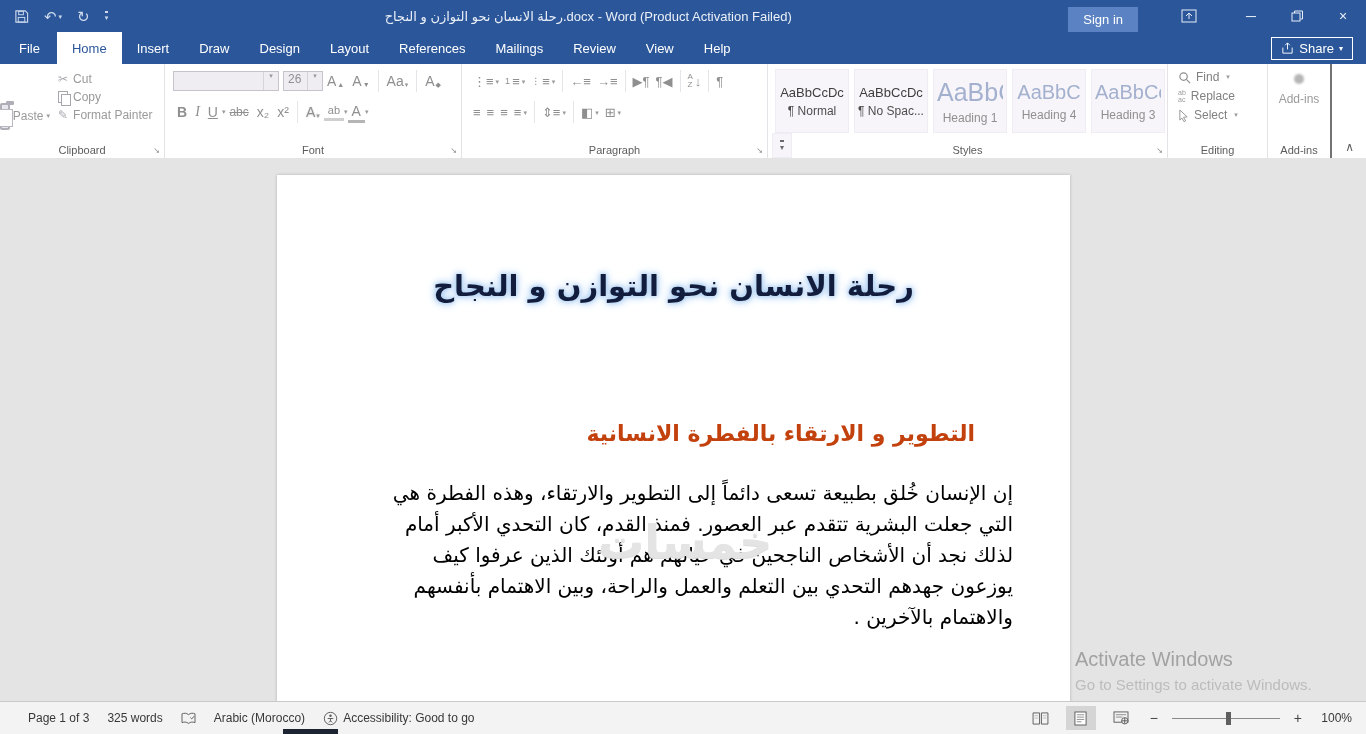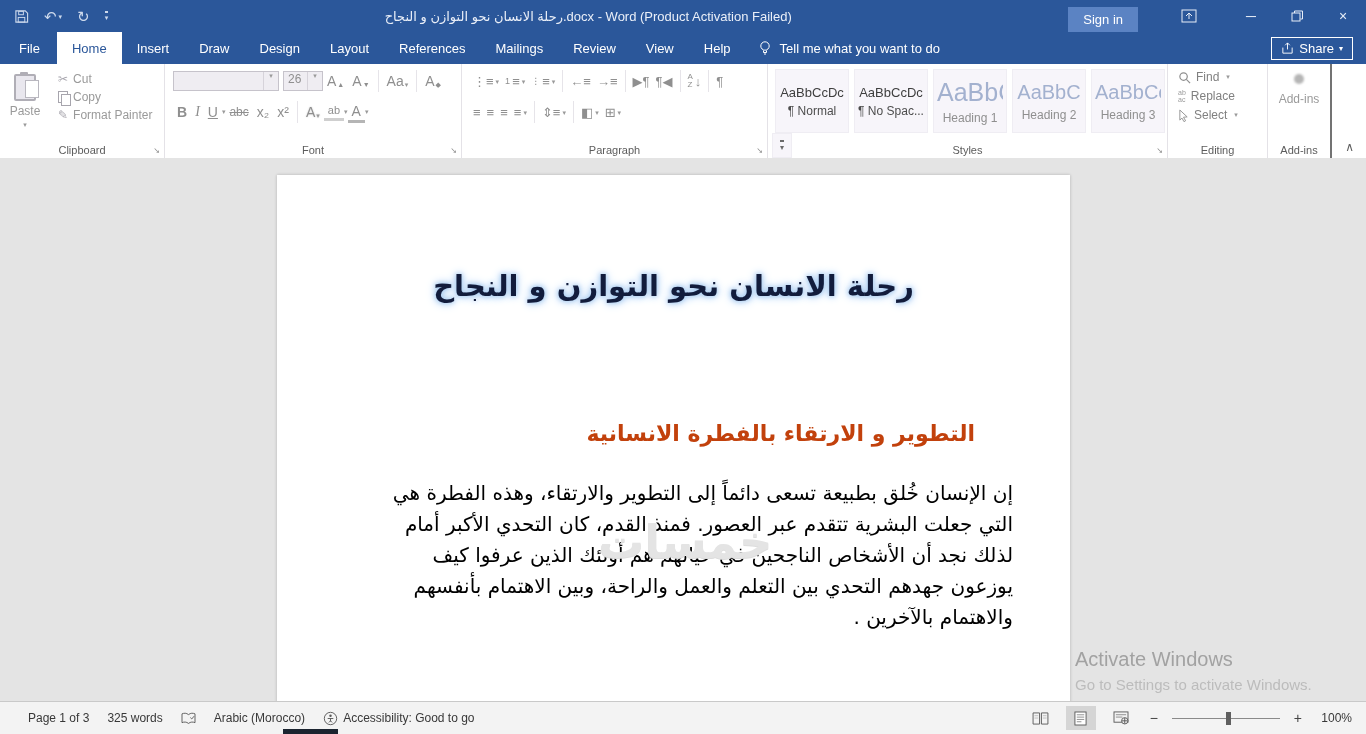--- a/index.html
+++ b/index.html
@@ -30,21 +30,21 @@
   
   .ribbon{position:absolute;top:64px;left:0;right:0;height:94px;background:#fff;border-bottom:1px solid #cfcfcf;display:flex;}
   .rgroup{position:relative;border-right:1px solid #e4e2e7;box-sizing:border-box;padding-top:6px;}
   .rgroup-label{position:absolute;bottom:2px;left:0;right:0;text-align:center;font-size:11px;color:#5c5c5c;}
   .launcher{position:absolute;bottom:3px;right:4px;font-size:8px;color:#8a8a8a;border:0;}
   .caret{font-size:7px;color:#9a9a9a;}
   .vsep{width:1px;background:#e6e4e9;align-self:center;height:22px;margin:0 4px;}
 
   
   .g-clipboard{width:165px;display:flex;}
-  .paste-btn{width:50px;display:flex;flex-direction:column;align-items:center;gap:3px;padding-top:4px;font-size:12px;color:#9a9a9a;}
+  .paste-btn{width:50px;display:flex;flex-direction:row;align-items:center;gap:3px;padding-top:4px;font-size:12px;color:#9a9a9a;}
   .clip-icon{position:relative;width:18px;height:23px;border:2px solid #b0aeb6;border-radius:2px;background:#e9e7ee;}
   .clip-icon::before{content:"";position:absolute;left:4px;top:-4px;width:8px;height:4px;background:#b0aeb6;border-radius:1px;}
   .clip-icon::after{content:"";position:absolute;right:-5px;top:4px;width:12px;height:16px;background:#fff;border:1px solid #b9b7bf;}
   .clip-list{display:flex;flex-direction:column;gap:4px;margin-left:8px;margin-top:2px;}
   .clip-item{display:flex;align-items:center;gap:5px;font-size:12px;color:#9a9a9a;}
   .clip-item .ic{font-size:12px;color:#a7a5ad;}
   .icon-copy{position:relative;width:8px;height:10px;border:1px solid #a7a5ad;background:#fff;}
   .icon-copy::after{content:"";position:absolute;left:2px;top:2px;width:8px;height:10px;border:1px solid #a7a5ad;background:#fff;}
 
   
@@ -170,27 +170,20 @@
     <span class="tab active">Home</span>
     <span class="tab">Insert</span>
     <span class="tab">Draw</span>
     <span class="tab">Design</span>
     <span class="tab">Layout</span>
     <span class="tab">References</span>
     <span class="tab">Mailings</span>
     <span class="tab">Review</span>
     <span class="tab">View</span>
     <span class="tab">Help</span>
-    <span class="tellme">
-      <svg width="14" height="16" viewBox="0 0 14 16">
-          <circle cx="7" cy="6" r="4.2" fill="none" stroke="#fff"></circle>
-          <path d="M5.5 10.5v2h3v-2M6 14h2" fill="none" stroke="#fff"></path>
-        </svg>
-      <span>Tell me what you want to do</span>
-    </span>
     <span class="share-btn">
       <svg width="13" height="13" viewBox="0 0 14 14">
           <path d="M2 6v6h10V6" fill="none" stroke="#fff"></path>
           <path d="M7 1v7M4.5 3.5L7 1l2.5 2.5" fill="none" stroke="#fff"></path>
         </svg>
       <span>Share</span>
       <span class="share-caret">▾</span>
     </span>
   </div>
 
@@ -320,21 +313,21 @@
         <div class="chip">
           <span class="sample">AaBbCcDc</span>
           <span class="cname">¶ No Spac...</span>
         </div>
         <div class="chip h h1">
           <span class="sample">AaBbC</span>
           <span class="cname">Heading 1</span>
         </div>
         <div class="chip h h2">
           <span class="sample">AaBbC</span>
-          <span class="cname">Heading 2</span>
+          <span class="cname">Heading 4</span>
         </div>
         <div class="chip h h3">
           <span class="sample">AaBbCc</span>
           <span class="cname">Heading 3</span>
         </div>
       </div>
       <div class="more-styles">
           <span class="more-glyph">▾</span>
         </div>
       <div class="rgroup-label">Styles</div>

